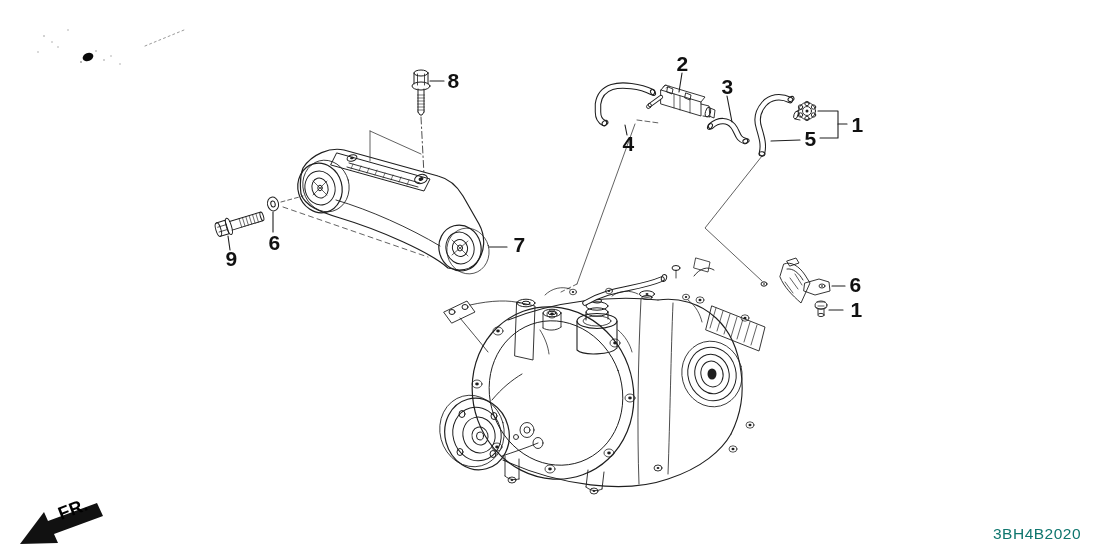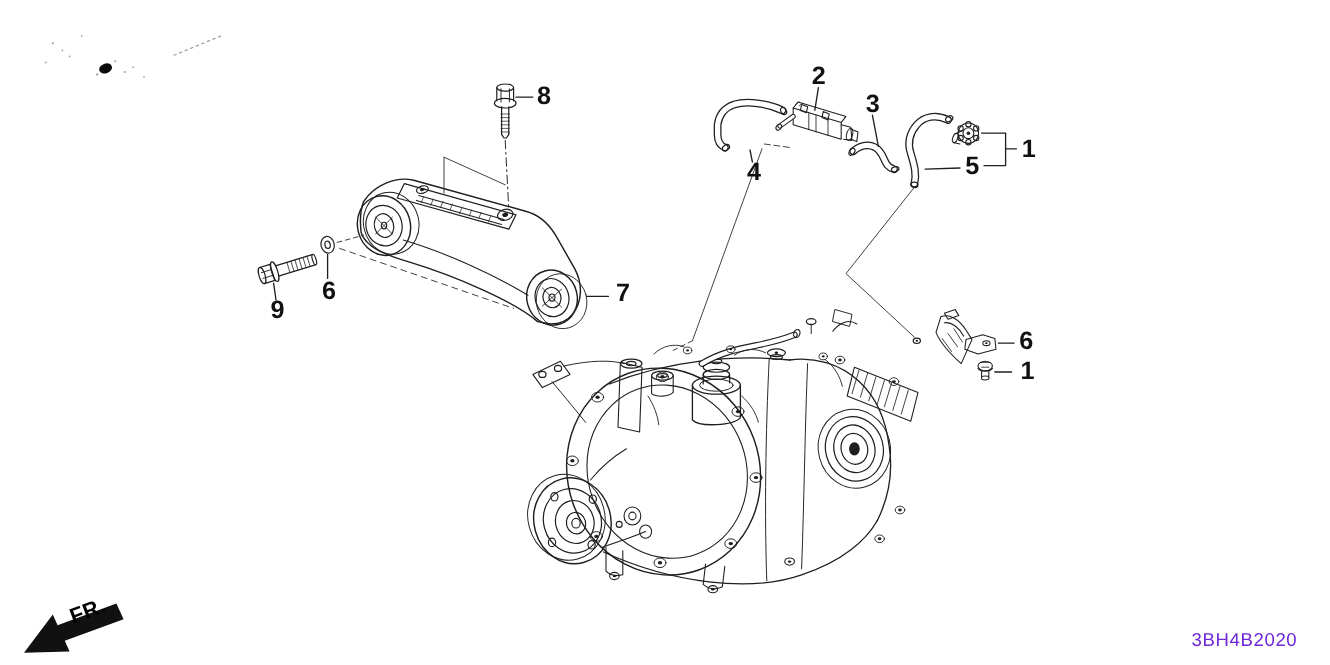--- a/index.html
+++ b/index.html
@@ -3,21 +3,21 @@
 <meta charset="utf-8">
 <style>
   html,body{margin:0;padding:0;background:#ffffff;}
   .stage{position:relative;width:1108px;height:554px;background:#ffffff;overflow:hidden;
          font-family:"Liberation Sans",sans-serif;}
   .stage svg{position:absolute;left:0;top:0;}
   .callout{position:absolute;transform:translate(-50%,-50%);
            font:700 21px "Liberation Sans",sans-serif;color:#111;letter-spacing:-0.5px;
            user-select:none;cursor:pointer;}
   .drawing-code{position:absolute;left:993px;top:525px;
-           font:400 15.5px "Liberation Sans",sans-serif;color:#6d28d9;letter-spacing:.5px;}
+           font:400 15.5px "Liberation Sans",sans-serif;color:#0f766e;letter-spacing:.5px;}
   .fr-label{position:absolute;left:58px;top:499px;transform:rotate(-21deg);
            font:800 18px "Liberation Sans",sans-serif;color:#000;letter-spacing:.5px;}
 </style>
 </head>
 <body>
 
 <div class="stage">
 
 <svg width="1108" height="554" viewBox="0 0 1108 554">
 <g stroke="#1f1f1f" fill="none" stroke-width="1" stroke-linecap="round" stroke-linejoin="round">

